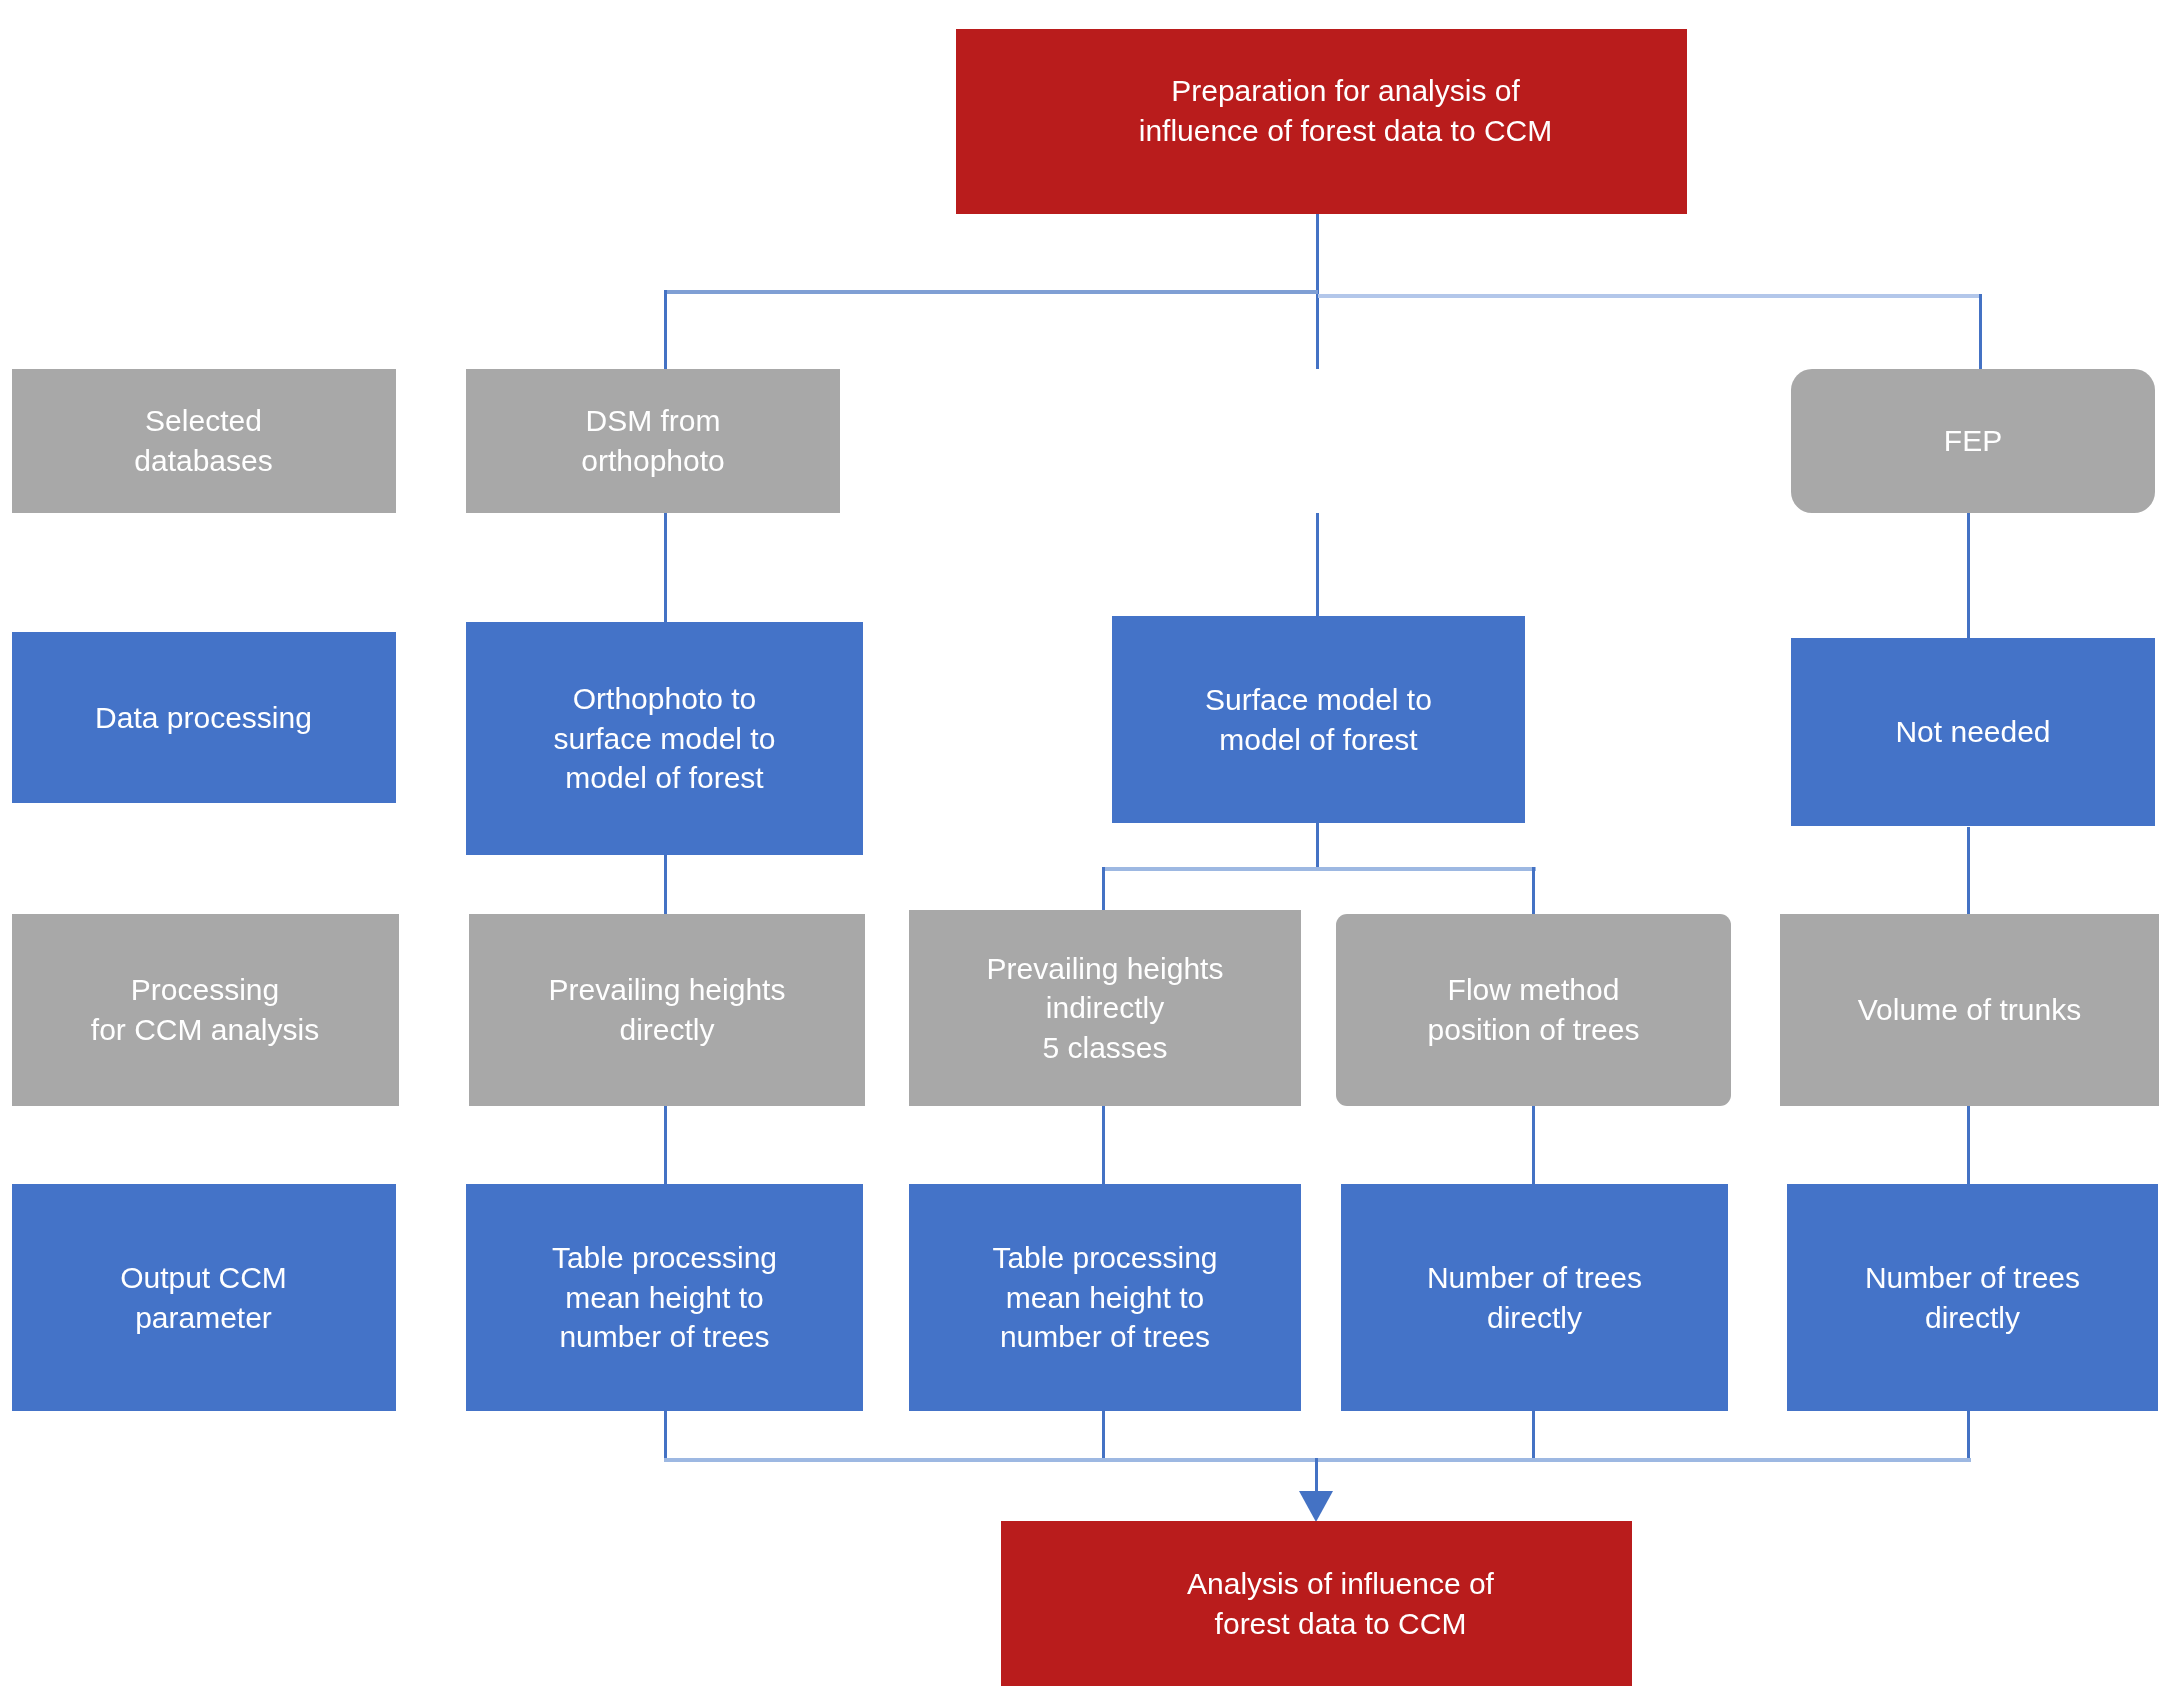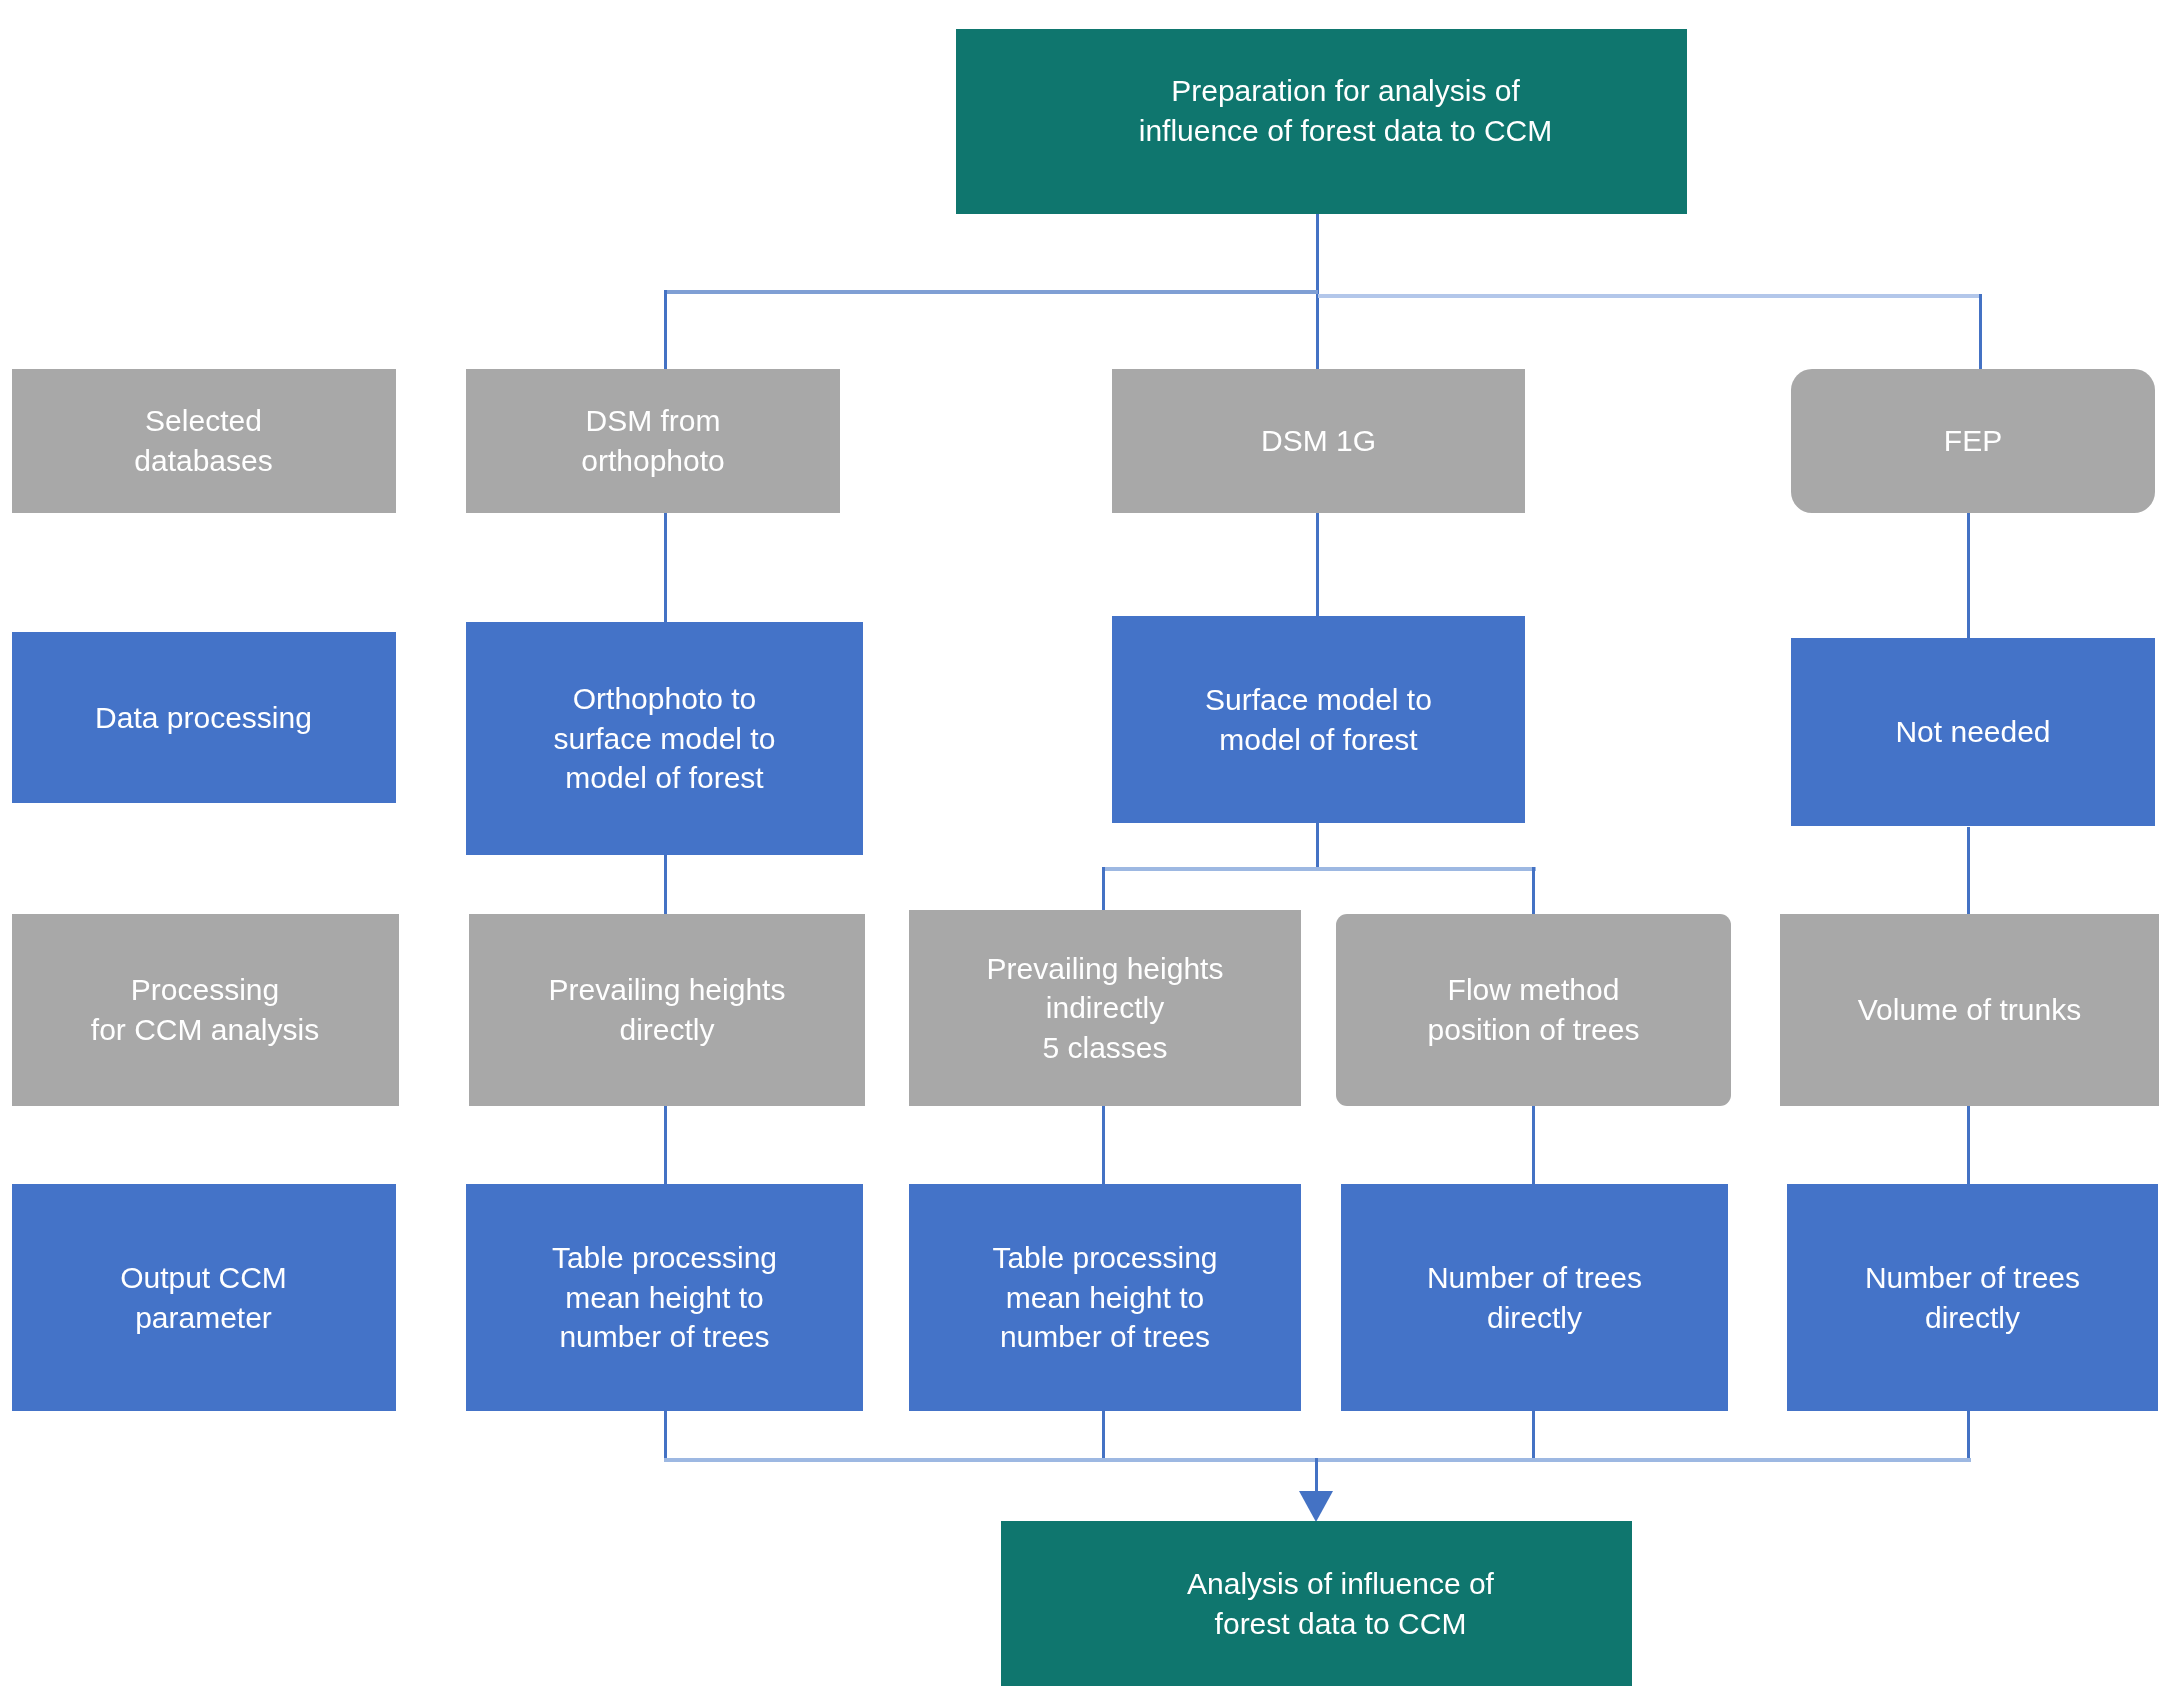--- a/index.html
+++ b/index.html
@@ -16,21 +16,21 @@
     display:flex;
     align-items:center;
     justify-content:center;
     text-align:center;
     white-space:pre-line;
     color:#ffffff;
     font-size:30px;
     line-height:1.32;
     box-sizing:border-box;
   }
-  .green{background:#0f766e;padding-left:48px;}
+  .green{background:#b91c1c;padding-left:48px;}
   .blue{background:#4473c8;}
   .gray{background:#a8a8a8;}
   .vline{position:absolute;width:3.2px;background:#4472c4;}
   .hline{position:absolute;height:3.8px;background:#9db8e2;}
   .hline.dark{background:#7f9fd4;}
   .hline.light{background:#b3c7ea;}
   .arrowhead{
     position:absolute;
     width:0;height:0;
     border-left:17px solid transparent;
@@ -74,21 +74,20 @@
   <div class="vline" style="left:1315px;top:1458px;height:40px;"></div>
   <div class="arrowhead" style="left:1299px;top:1491px;"></div>
 
   <div class="box green pad-b" style="left:956px;top:29px;width:731px;height:185px;">Preparation for analysis of
 influence of forest data to CCM</div>
 
   <div class="box gray" style="left:11.5px;top:369px;width:384px;height:144px;">Selected
 databases</div>
   <div class="box gray" style="left:466px;top:369px;width:374px;height:144px;">DSM from
 orthophoto</div>
-  <div class="box gray" style="left:1112px;top:369px;width:413px;height:144px;">DSM 1G</div>
   <div class="box gray" style="left:1791px;top:369px;width:364px;height:144px;border-radius:21px;">FEP</div>
 
   <div class="box blue" style="left:11.5px;top:632px;width:384px;height:171px;">Data processing</div>
   <div class="box blue" style="left:466px;top:622px;width:397px;height:233px;">Orthophoto to
 surface model to
 model of forest</div>
   <div class="box blue" style="left:1112px;top:616px;width:413px;height:207px;">Surface model to
 model of forest</div>
   <div class="box blue" style="left:1791px;top:638px;width:364px;height:188px;">Not needed</div>
 

